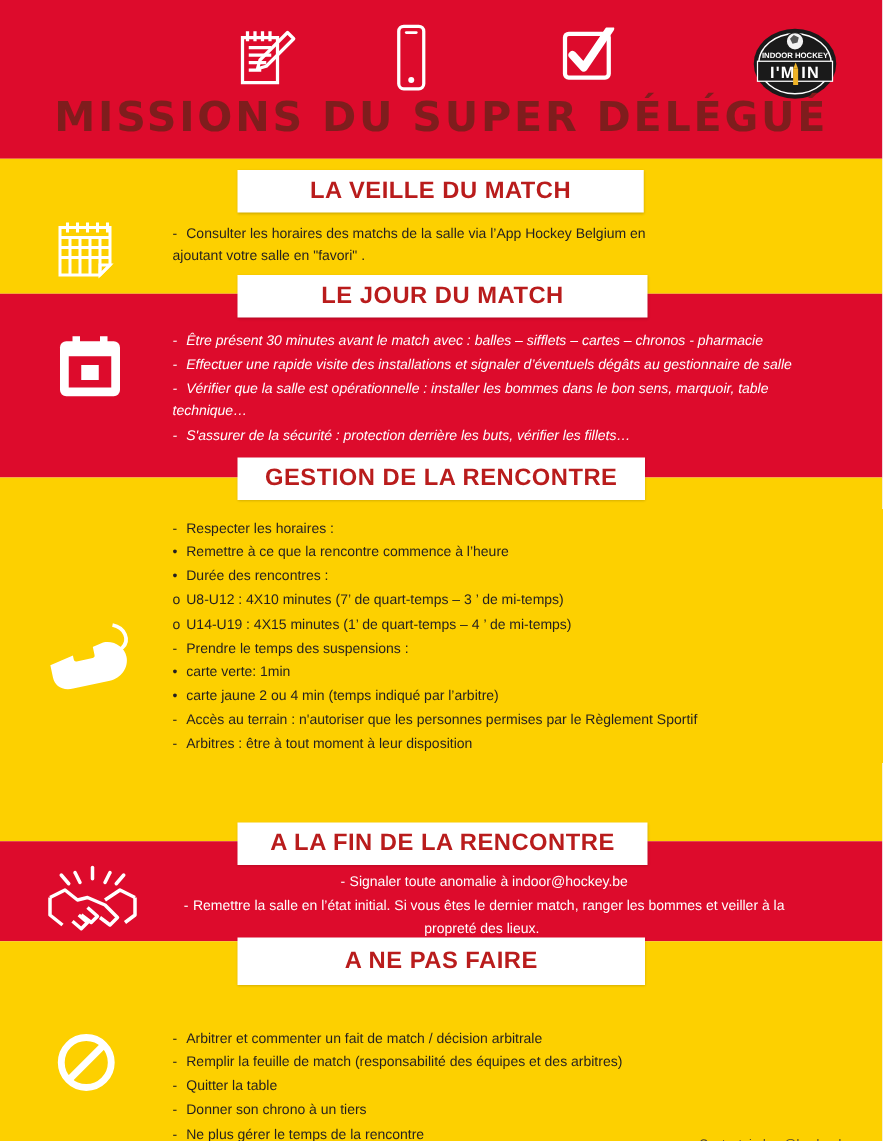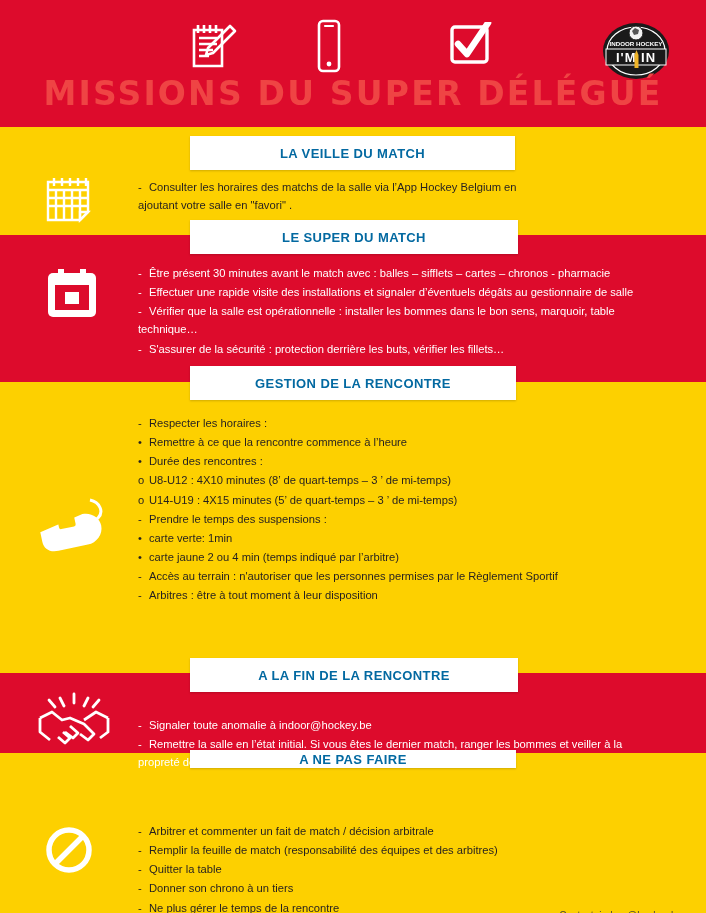--- a/index.html
+++ b/index.html
@@ -17,56 +17,56 @@
   #b-jour   {top:235px;height:147px;}
   #b-gestion{top:382px;height:291px;}
   #b-fin    {top:673px;height:80px;}
   #b-nepas  {top:753px;height:160px;}
 
   
   #header-icons{position:absolute;top:18px;left:0;width:706px;height:56px;}
   .hicon{position:absolute;}
   #main-title{
     position:absolute;top:74px;left:0;width:706px;text-align:center;
-    color:#ef4444;font-weight:bold;font-size:33px;letter-spacing:2.2px;
+    color:#7f1d1d;font-weight:bold;font-size:33px;letter-spacing:2.2px;
     font-family:"DejaVu Sans",sans-serif;
   }
   #logo{position:absolute;left:600px;top:22px;width:72px;height:58px;}
 
   
   .plate{
     position:absolute;background:#ffffff;
     display:flex;align-items:center;justify-content:center;
     box-shadow:0 1px 2px rgba(0,0,0,.18);
   }
   .plate span{
-    color:#0369a1;font-weight:bold;font-size:13px;letter-spacing:.4px;
+    color:#b91c1c;font-weight:bold;font-size:19px;letter-spacing:.4px;
     font-family:"Liberation Sans",sans-serif;
   }
   #plate-veille {left:190px;top:136px;width:325px;height:34px;}
   #plate-jour   {left:190px;top:220px;width:328px;height:34px;}
   #plate-gestion{left:190px;top:366px;width:326px;height:34px;align-items:center;}
   #plate-fin    {left:190px;top:658px;width:328px;height:34px;}
-  #plate-nepas  {left:190px;top:750px;width:326px;height:18px;}
+  #plate-nepas  {left:190px;top:750px;width:326px;height:38px;}
 
   
   .body-text{position:absolute;font-size:11.2px;line-height:1.62;
              font-family:"Liberation Sans",sans-serif;}
   .body-text.dark{color:#231f20;}
   .body-text.light{color:#ffffff;}
   .body-text p{margin:0 0 1px 0;}
   .lvl1{margin-left:0;}
   .lvl2{margin-left:22px;text-indent:0;}
   .lvl3{margin-left:48px;}
   .bsq{display:inline-block;width:11px;}
 
   #txt-veille {left:138px;top:178px;width:400px;}
-  #txt-jour   {left:138px;top:264px;width:500px;}
+  #txt-jour   {left:138px;top:264px;width:500px;font-style:italic;}
   #txt-gestion{left:138px;top:414px;width:530px;}
-  #txt-fin    {left:138px;top:716px;width:495px;}
+  #txt-fin    {left:138px;top:697px;width:495px;text-align:center;}
   #txt-nepas  {left:138px;top:791px;width:500px;margin-top:31px;}
 
   .justify{text-align:justify;}
 
   
   .sideicon{position:absolute;}
   #icon-calendar-grid{left:42px;top:172px;}
   #icon-calendar-solid{left:44px;top:265px;}
   #icon-whistle{left:30px;top:492px;}
   #icon-handshake{left:34px;top:690px;}
@@ -191,21 +191,21 @@
     <svg width="50" height="50" viewBox="0 0 50 50">
       <circle cx="25" cy="25" r="20" fill="none" stroke="#ffffff" stroke-width="5.5"></circle>
       <path d="M12 38 L38 12" stroke="#ffffff" stroke-width="5.5" stroke-linecap="round"></path>
     </svg>
   </span>
 
   <div class="plate" id="plate-veille">
     <span>LA VEILLE DU MATCH</span>
   </div>
   <div class="plate" id="plate-jour">
-    <span>LE SUPER DU MATCH</span>
+    <span>LE JOUR DU MATCH</span>
   </div>
   <div class="plate" id="plate-gestion">
     <span>GESTION DE LA RENCONTRE</span>
   </div>
   <div class="plate" id="plate-fin">
     <span>A LA FIN DE LA RENCONTRE</span>
   </div>
   <div class="plate" id="plate-nepas">
     <span>A NE PAS FAIRE</span>
   </div>
@@ -216,22 +216,22 @@
   <div class="body-text light" id="txt-jour">
       <p class="lvl1"><span class="bsq">-</span><span>Être présent 30 minutes avant le match avec : balles – sifflets – cartes – chronos - pharmacie</span></p>
       <p class="lvl1"><span class="bsq">-</span><span>Effectuer une rapide visite des installations et signaler d’éventuels dégâts au gestionnaire de salle</span></p>
       <p class="lvl1"><span class="bsq">-</span><span>Vérifier que la salle est opérationnelle : installer les bommes dans le bon sens, marquoir, table technique…</span></p>
       <p class="lvl1"><span class="bsq">-</span><span>S'assurer de la sécurité : protection derrière les buts, vérifier les fillets…</span></p>
     </div>
   <div class="body-text dark justify" id="txt-gestion">
       <p class="lvl1"><span class="bsq">-</span><span>Respecter les horaires :</span></p>
       <p class="lvl2"><span class="bsq">•</span><span>Remettre à ce que la rencontre commence à l’heure</span></p>
       <p class="lvl2"><span class="bsq">•</span><span>Durée des rencontres :</span></p>
-      <p class="lvl3"><span class="bsq">o</span><span>U8-U12 : 4X10 minutes (8’ de quart-temps – 3 ’ de mi-temps)</span></p>
-      <p class="lvl3"><span class="bsq">o</span><span>U14-U19 : 4X15 minutes (5’ de quart-temps – 3 ’ de mi-temps)</span></p>
+      <p class="lvl3"><span class="bsq">o</span><span>U8-U12 : 4X10 minutes (7’ de quart-temps – 3 ’ de mi-temps)</span></p>
+      <p class="lvl3"><span class="bsq">o</span><span>U14-U19 : 4X15 minutes (1’ de quart-temps – 4 ’ de mi-temps)</span></p>
       <p class="lvl1"><span class="bsq">-</span><span>Prendre le temps des suspensions :</span></p>
       <p class="lvl2"><span class="bsq">•</span><span>carte verte: 1min</span></p>
       <p class="lvl2"><span class="bsq">•</span><span>carte jaune 2 ou 4 min (temps indiqué par l’arbitre)</span></p>
       <p class="lvl1"><span class="bsq">-</span><span>Accès au terrain : n'autoriser que les personnes permises par le Règlement Sportif</span></p>
       <p class="lvl1"><span class="bsq">-</span><span>Arbitres : être à tout moment à leur disposition</span></p>
     </div>
   <div class="body-text light" id="txt-fin">
       <p class="lvl1"><span class="bsq">-</span><span>Signaler toute anomalie à indoor@hockey.be</span></p>
       <p class="lvl1"><span class="bsq">-</span><span>Remettre la salle en l’état initial. Si vous êtes le dernier match, ranger les bommes et veiller à la propreté des lieux.</span></p>
     </div>

